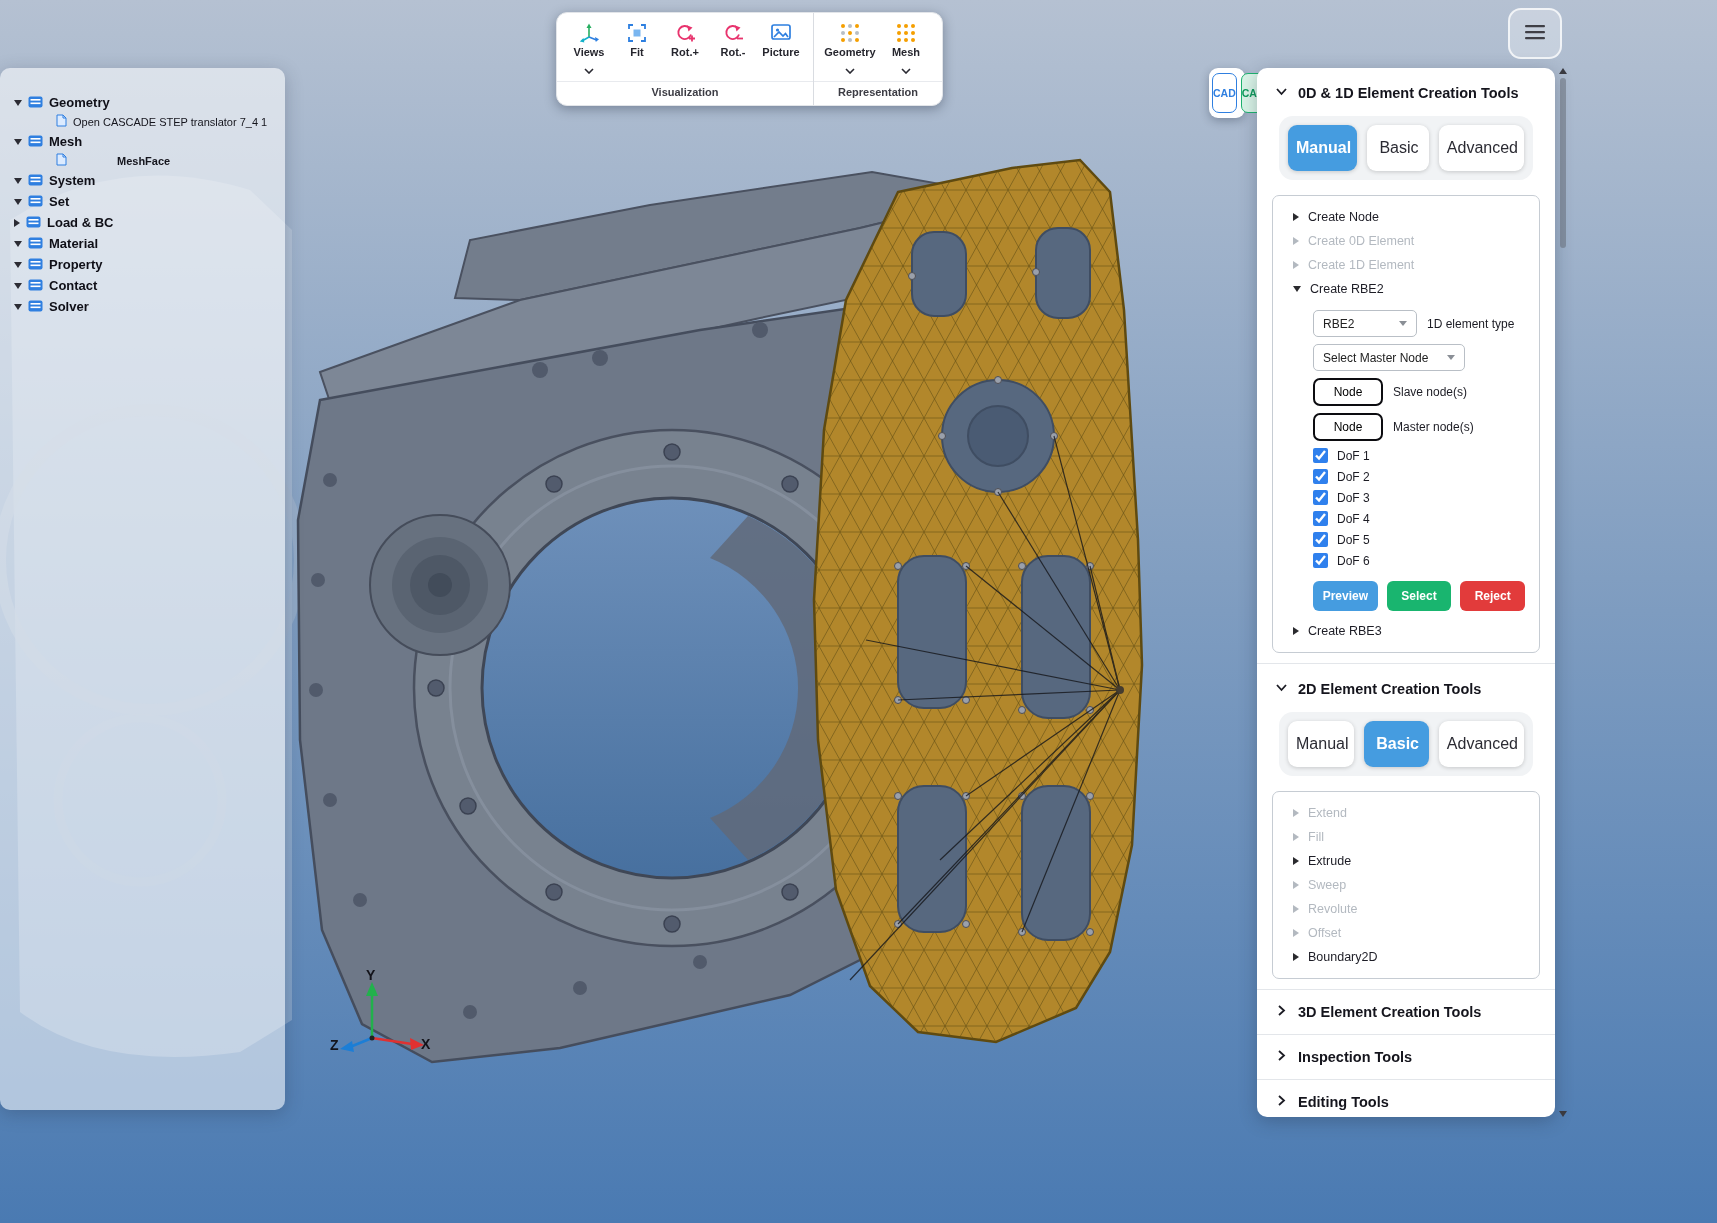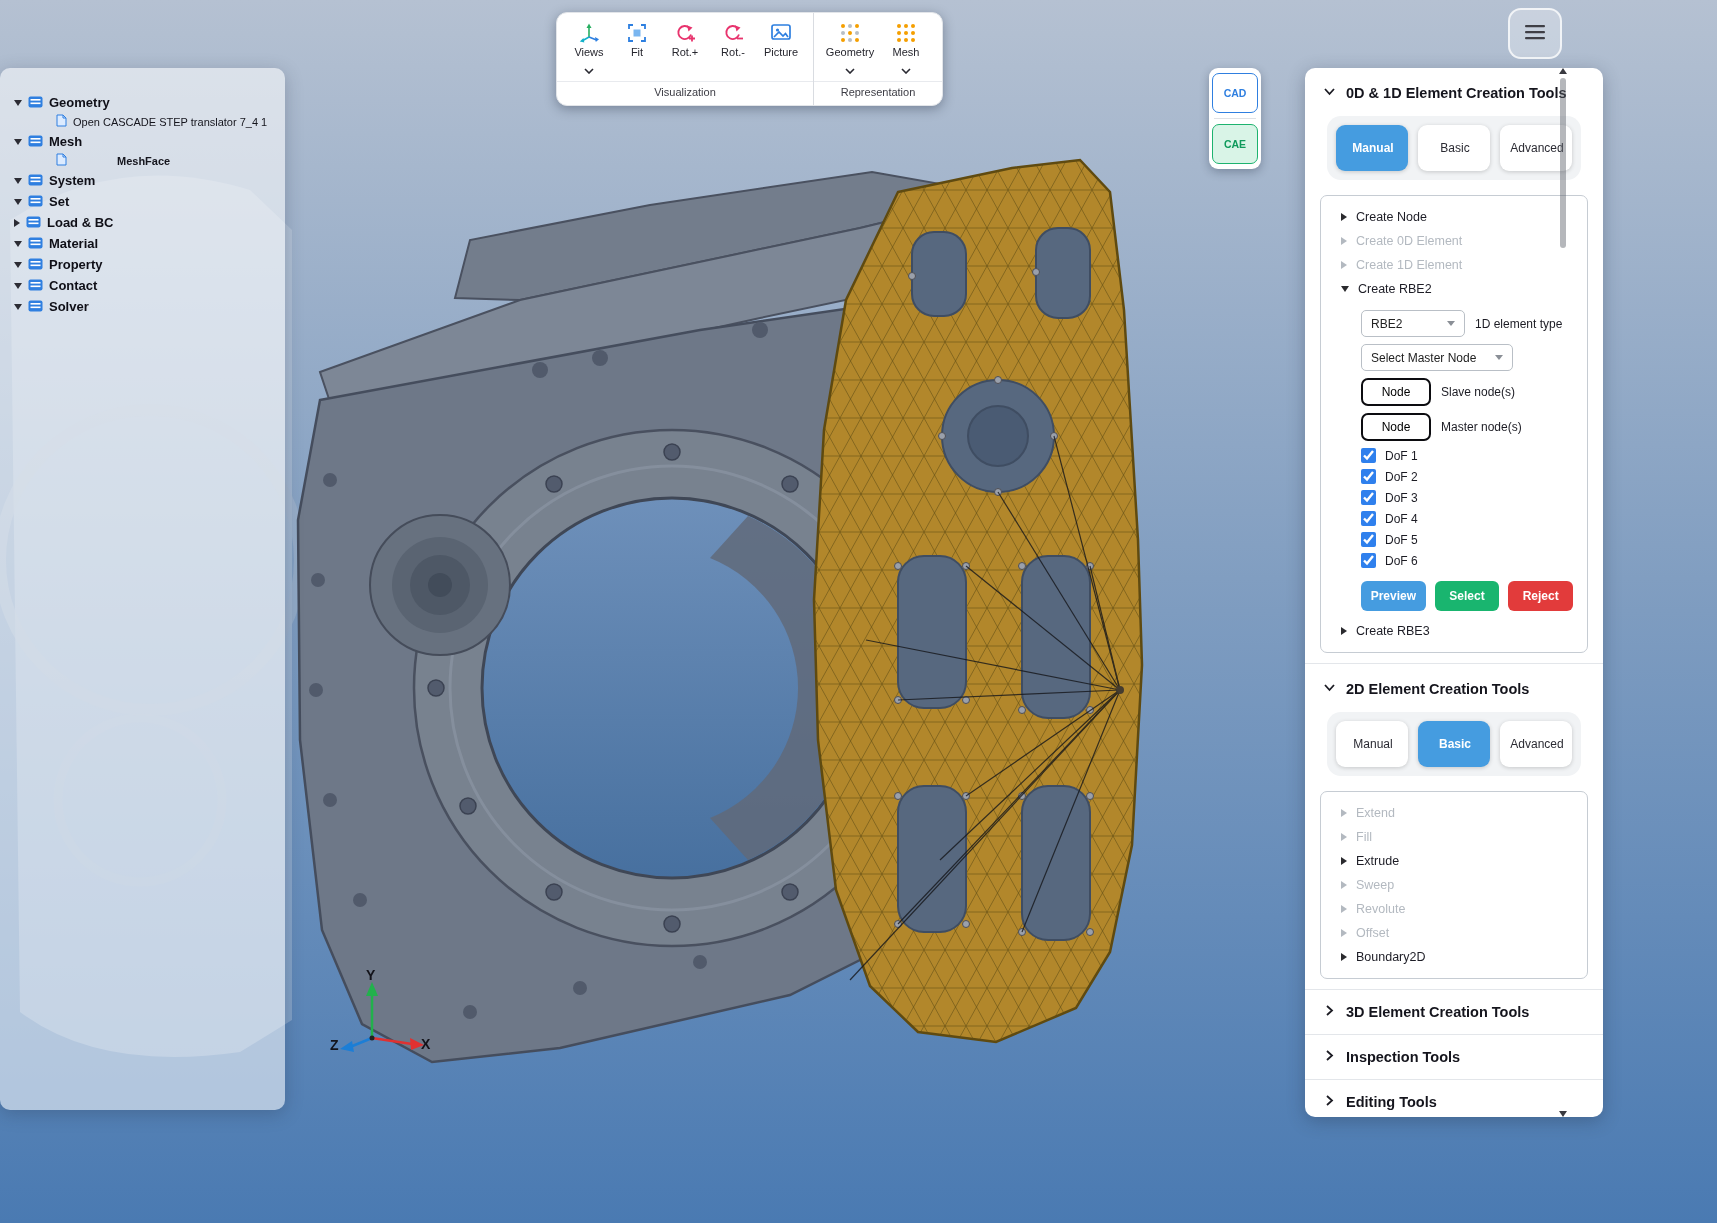--- a/index.html
+++ b/index.html
@@ -5,21 +5,21 @@
   html,body{margin:0;padding:0;}
   body{
     position:relative;width:1717px;height:1223px;overflow:hidden;
     font-family:"Liberation Sans",sans-serif;
     background:linear-gradient(#b5c1d2,#7e9cc0 50%,#4a7ab2);
   }
   #viewport{position:absolute;left:0;top:0;z-index:0;}
 
   
   .toolbar{position:absolute;left:556px;top:12px;background:#fff;border-radius:11px;
-    box-shadow:0 3px 12px rgba(20,30,50,.35);z-index:3;display:flex;border:1px solid #e2e5e9;}
+    box-shadow:0 3px 12px rgba(20,30,50,.35);z-index:3;display:flex;border:1px solid #e2e5e9;font-weight:bold;}
   .tb-group{display:flex;flex-direction:column;}
   .tb-group.g2{border-left:1px solid #d9dce1;}
   .tb-items{display:flex;padding:9px 8px 3px;}
   .tb-item{width:48px;display:flex;flex-direction:column;align-items:center;gap:2px;cursor:pointer;}
   .g2 .tb-item{width:56px;}
   .tb-icon{height:22px;display:flex;align-items:center;justify-content:center;}
   .tb-label{font-size:11px;color:#26262e;}
   .tb-caption{text-align:center;font-size:11px;color:#3c3c44;padding:4px 0 7px;border-top:1px solid #e8eaee;}
 
   
@@ -33,36 +33,36 @@
     z-index:2;padding:24px 0 0 8px;box-sizing:border-box;}
   .tree-row{display:flex;align-items:center;height:21px;gap:6px;padding-left:6px;cursor:pointer;}
   .tree-row.child{padding-left:48px;height:18px;}
   .tree-label{font-size:13px;font-weight:700;color:#0f0f17;white-space:nowrap;}
   .tree-row.child .tree-label{font-size:11px;font-weight:400;color:#15151d;}
   .tree-row.child.bold .tree-label{font-weight:700;padding-left:44px;}
   .chev-d{width:0;height:0;border-left:4.5px solid transparent;border-right:4.5px solid transparent;border-top:6px solid #2c2c34;}
   .chev-r{width:0;height:0;border-top:4.5px solid transparent;border-bottom:4.5px solid transparent;border-left:6px solid #2c2c34;}
 
   
-  .mode-strip{position:absolute;left:1209px;top:68px;width:52px;background:#fff;border-radius:9px;
-    box-shadow:0 3px 10px rgba(20,30,50,.3);padding:5px 3px;z-index:2;display:flex;flex-direction:column;box-sizing:border-box;}
+  .mode-strip{position:absolute;left:1209px;top:68px;width:36px;background:#fff;border-radius:9px;
+    box-shadow:0 3px 10px rgba(20,30,50,.3);padding:5px 3px;z-index:2;display:flex;flex-direction:row;box-sizing:border-box;}
   .mode-btn{height:40px;border-radius:7px;display:flex;align-items:center;justify-content:center;
     font-size:10.5px;font-weight:700;cursor:pointer;box-sizing:border-box;}
   .mode-cad{border:1.5px solid #2F7FE0;color:#2F7FE0;background:#fff;}
   .mode-divider{height:1px;background:#dfe2e6;margin:5px 2px;}
   .mode-cae{border:1.5px solid #1DB36F;color:#0f9a5c;background:#d9f4e7;}
 
   
   .right-panel{position:absolute;left:1257px;top:68px;width:298px;height:1049px;background:#fff;
-    border-radius:10px;box-shadow:0 4px 18px rgba(30,40,60,.3);z-index:2;box-sizing:border-box;overflow:hidden;margin-left:48px;}
+    border-radius:10px;box-shadow:0 4px 18px rgba(30,40,60,.3);z-index:2;box-sizing:border-box;overflow:hidden;}
   .sec-header{display:flex;align-items:center;gap:10px;padding:16px 18px 8px;cursor:pointer;}
   .sec-title{font-size:14.5px;font-weight:700;color:#15151d;}
   .seg{margin:6px 22px 0;background:#f1f3f5;border-radius:14px;padding:9px;display:flex;gap:10px;}
   .seg-btn{flex:1;height:46px;border:none;border-radius:9px;background:#fff;
-    box-shadow:0 1px 4px rgba(0,0,0,.18);font-size:12px;color:#2b2b33;cursor:pointer;font-family:inherit;padding-left:8px;}
+    box-shadow:0 1px 4px rgba(0,0,0,.18);font-size:16px;color:#2b2b33;cursor:pointer;font-family:inherit;padding-left:8px;}
   .seg-btn.active{background:#459CE0;color:#fff;font-weight:700;}
   .toolbox{margin:15px 15px 10px;border:1px solid #c6ccd3;border-radius:7px;padding:9px 6px;}
   .tool-row{display:flex;align-items:center;gap:9px;padding:5px 14px;font-size:12.5px;color:#1d1d26;cursor:pointer;}
   .tool-row.dim{color:#b3b9c0;}
   .tri-r{width:0;height:0;border-top:4px solid transparent;border-bottom:4px solid transparent;border-left:6px solid #2a2a2e;}
   .tool-row.dim .tri-r{border-left-color:#b3b9c0;}
   .tri-d{width:0;height:0;border-left:4px solid transparent;border-right:4px solid transparent;border-top:6px solid #2a2a2e;}
   .rbe2-body{padding:2px 8px 4px 34px;}
   .field-row{display:flex;align-items:center;gap:10px;margin:7px 0;}
   .select{height:27px;border:1px solid #b9bfc6;border-radius:5px;background:#fff;display:flex;

